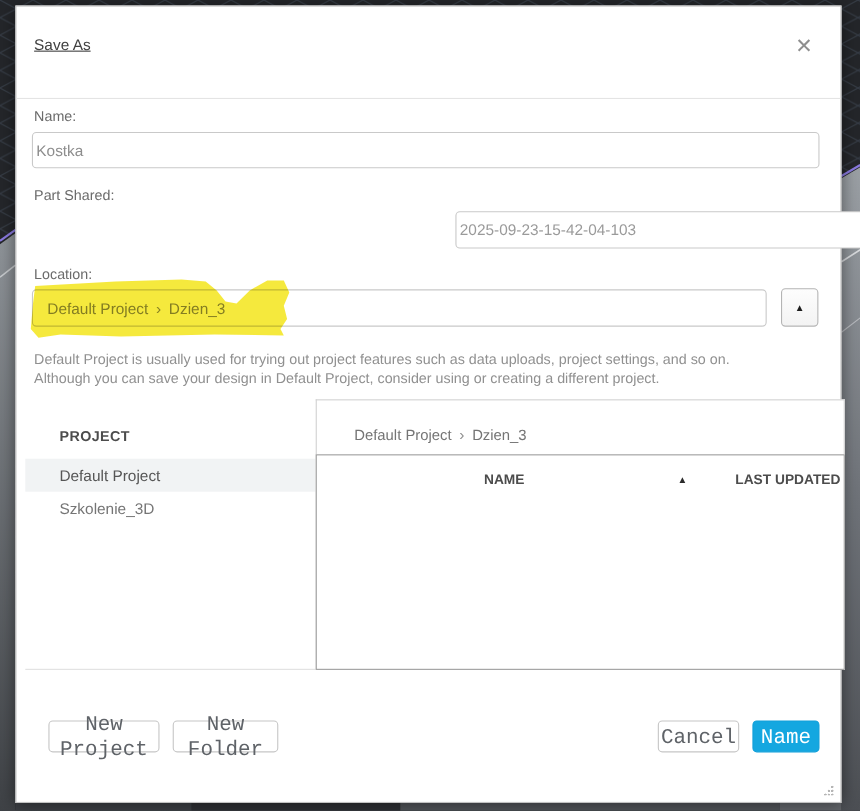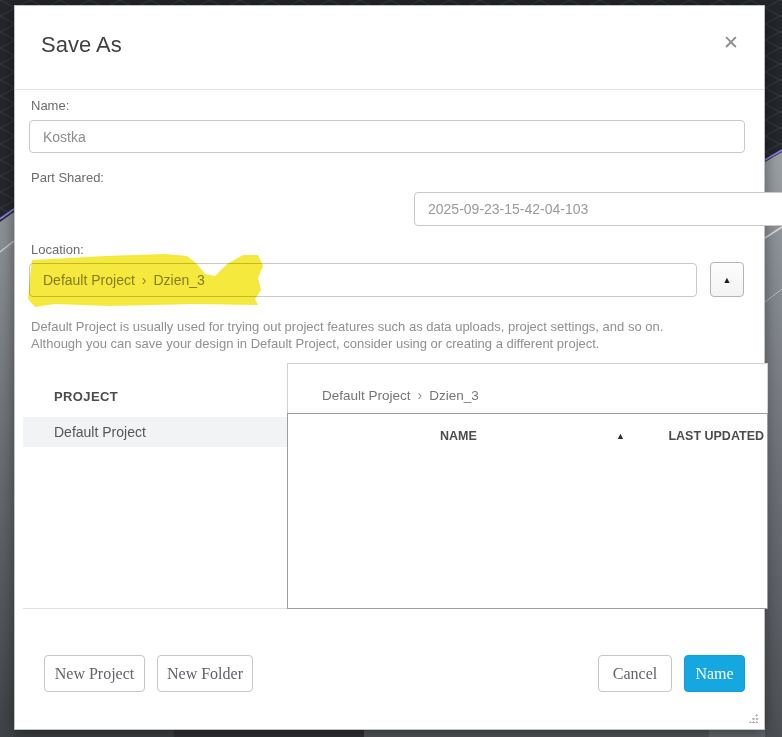--- a/index.html
+++ b/index.html
@@ -10,32 +10,32 @@
   }
   
   #backdrop{position:absolute;left:0;top:0;width:782px;height:737px;}
   
   .dialog{
     position:absolute;left:14px;top:5px;width:751px;height:725px;
     background:#ffffff;border:1px solid #c2c2c2;box-sizing:border-box;
     box-shadow:0 2px 14px rgba(0,0,0,.45);
   }
   .dlg-title{
-    position:absolute;left:26px;top:26px;font-size:22px;color:#414141;
+    position:absolute;left:16px;top:26px;font-size:14px;color:#414141;text-decoration:underline;
   }
   .dlg-close{
     position:absolute;left:703px;top:24px;width:26px;height:26px;
     font-size:19px;color:#8f8f8f;text-align:center;line-height:26px;cursor:pointer;
   }
   .hdr-divider{position:absolute;left:0;top:83px;width:100%;height:1px;background:#e4e4e4;}
   .fld-label{position:absolute;font-size:13px;color:#6b6b6b;}
   .txt-input{
     position:absolute;box-sizing:border-box;border:1px solid #c9c9c9;border-radius:4px;
     background:#fff;font-family:"Liberation Sans",sans-serif;
-    font-size:14px;color:#8d8d8d;padding:0 13px;outline:none;
+    font-size:14px;color:#8d8d8d;padding:0 3px;outline:none;
   }
   .select-box{
     position:absolute;box-sizing:border-box;border:1px solid #c9c9c9;border-radius:4px;
     background:#fff;display:flex;align-items:center;cursor:pointer;
   }
   .select-value{font-size:14px;font-weight:700;color:#333;padding-left:13px;flex:1;}
   .select-caret{
     width:36px;align-self:stretch;display:flex;align-items:center;justify-content:center;
     font-size:9px;color:#222;background:#fafafa;border-radius:0 4px 4px 0;
   }
@@ -67,22 +67,22 @@
   .panel-crumb{position:absolute;left:34px;top:23px;font-size:13.5px;color:#757575;}
   .file-table{
     position:absolute;left:-1px;right:-1px;top:49px;bottom:0;
     border:1px solid #9d9d9d;background:#fff;
   }
   .th-name{position:absolute;left:152px;top:15px;font-size:12.5px;font-weight:700;color:#4c4c4c;cursor:pointer;}
   .th-sort{position:absolute;left:328px;top:17px;font-size:9px;color:#2b2b2b;}
   .th-updated{position:absolute;right:3px;top:15px;font-size:12.5px;font-weight:700;color:#4c4c4c;cursor:pointer;}
   
   .btn{
-    position:absolute;box-sizing:border-box;height:37px;border:1px solid #c6c6c6;border-radius:4px;
-    background:#fff;font-family:Liberation Serif, serif;font-size:16px;color:#5f6368;
+    position:absolute;box-sizing:border-box;height:29px;border:1px solid #c6c6c6;border-radius:4px;
+    background:#fff;font-family:Liberation Mono, monospace;font-size:19px;color:#5f6368;
     display:flex;align-items:center;justify-content:center;cursor:pointer;
   }
   .btn-primary{border:1px solid #119fd9;background:#14a7e0;color:#ffffff;}
   .resize-grip{
     position:absolute;right:6px;bottom:6px;width:9px;height:9px;
     background:
       radial-gradient(circle at 85% 15%, #b5b5b5 1px, transparent 1.3px),
       radial-gradient(circle at 85% 55%, #b5b5b5 1px, transparent 1.3px),
       radial-gradient(circle at 85% 95%, #b5b5b5 1px, transparent 1.3px),
       radial-gradient(circle at 50% 55%, #b5b5b5 1px, transparent 1.3px),
@@ -153,20 +153,21 @@
     <polygon fill="#f2e40c" fill-opacity="0.8" points="17,254 90,250 150,248 172,250 182,258 190,268 200,270 212,258 228,249 243,249 248,260 243,272 246,284 240,293 243,299 180,298 95,300 40,298 20,301 13,293 15,270"></polygon>
   </svg>
 
   <div class="help-text" style="top:312px;">Default Project is usually used for trying out project features such as data uploads, project settings, and so on.</div>
   <div class="help-text" style="top:329px;">Although you can save your design in Default Project, consider using or creating a different project.</div>
 
   <div class="left-panel">
     <div class="proj-header">PROJECT</div>
     <div class="proj-list">
       <div class="proj-item selected">Default Project</div>
+      <div class="proj-item">Szkolenie_3D</div>
     </div>
   </div>
 
   <div class="right-panel">
     <div class="panel-crumb">
       <span>Default Project</span><span class="crumb-sep">›</span><span>Dzien_3</span>
     </div>
     <div class="file-table">
       <div class="th-name">NAME</div>
       <div class="th-sort">▲</div>

